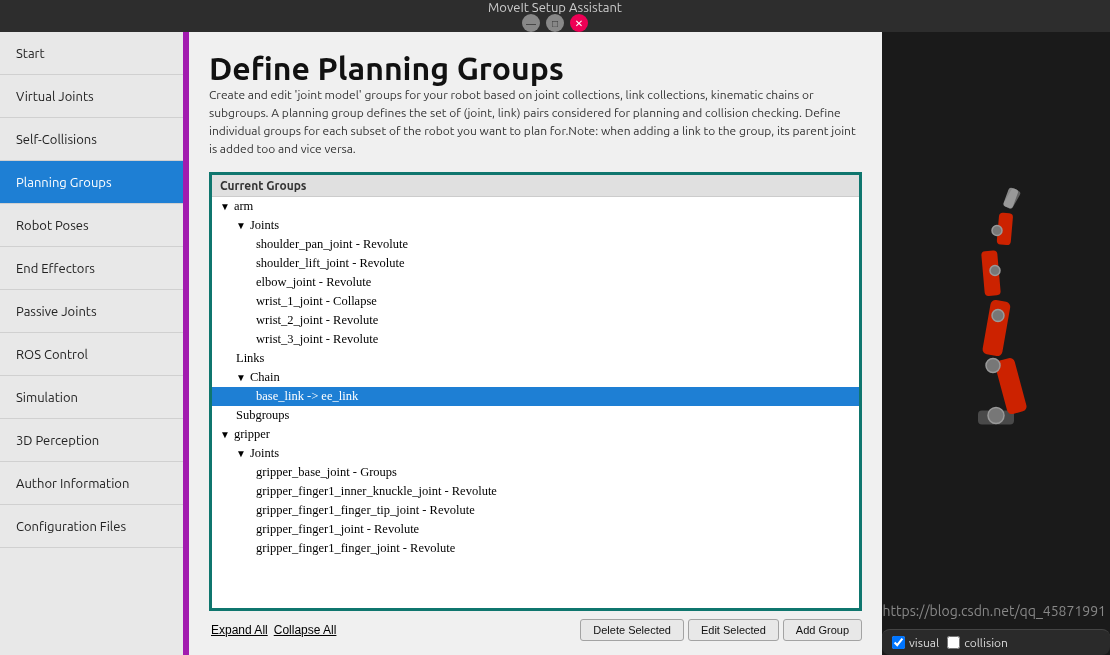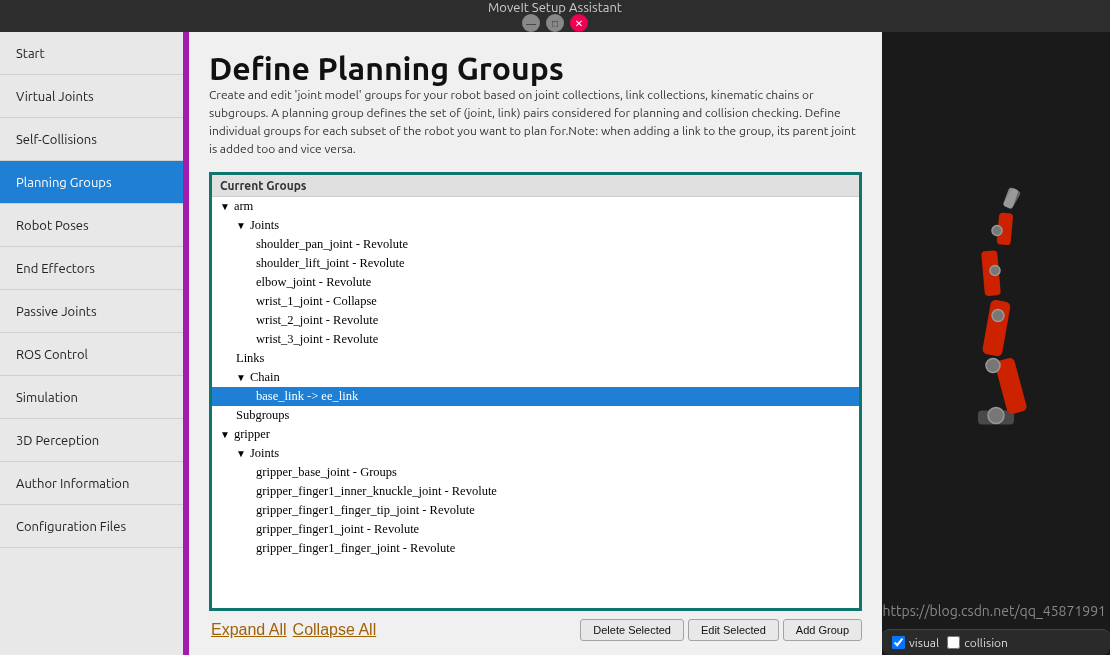--- a/index.html
+++ b/index.html
@@ -130,26 +130,26 @@
       align-items: center;
       justify-content: space-between;
       padding: 8px 0 4px 0;
     }
     .expand-links {
       display: flex;
       gap: 0;
       font-size: 12px;
     }
     .expand-link {
-      color: #a16207;
+      color: #000000;
       cursor: pointer;
       text-decoration: underline;
       background: none;
       border: none;
-      font-size: 16px;
+      font-size: 12px;
       padding: 0 2px;
     }
     .expand-sep { color: #555; font-size: 12px; padding: 0 1px; }
     .action-buttons {
       display: flex;
       gap: 4px;
     }
     .action-btn {
       padding: 4px 12px;
       font-size: 11px;

